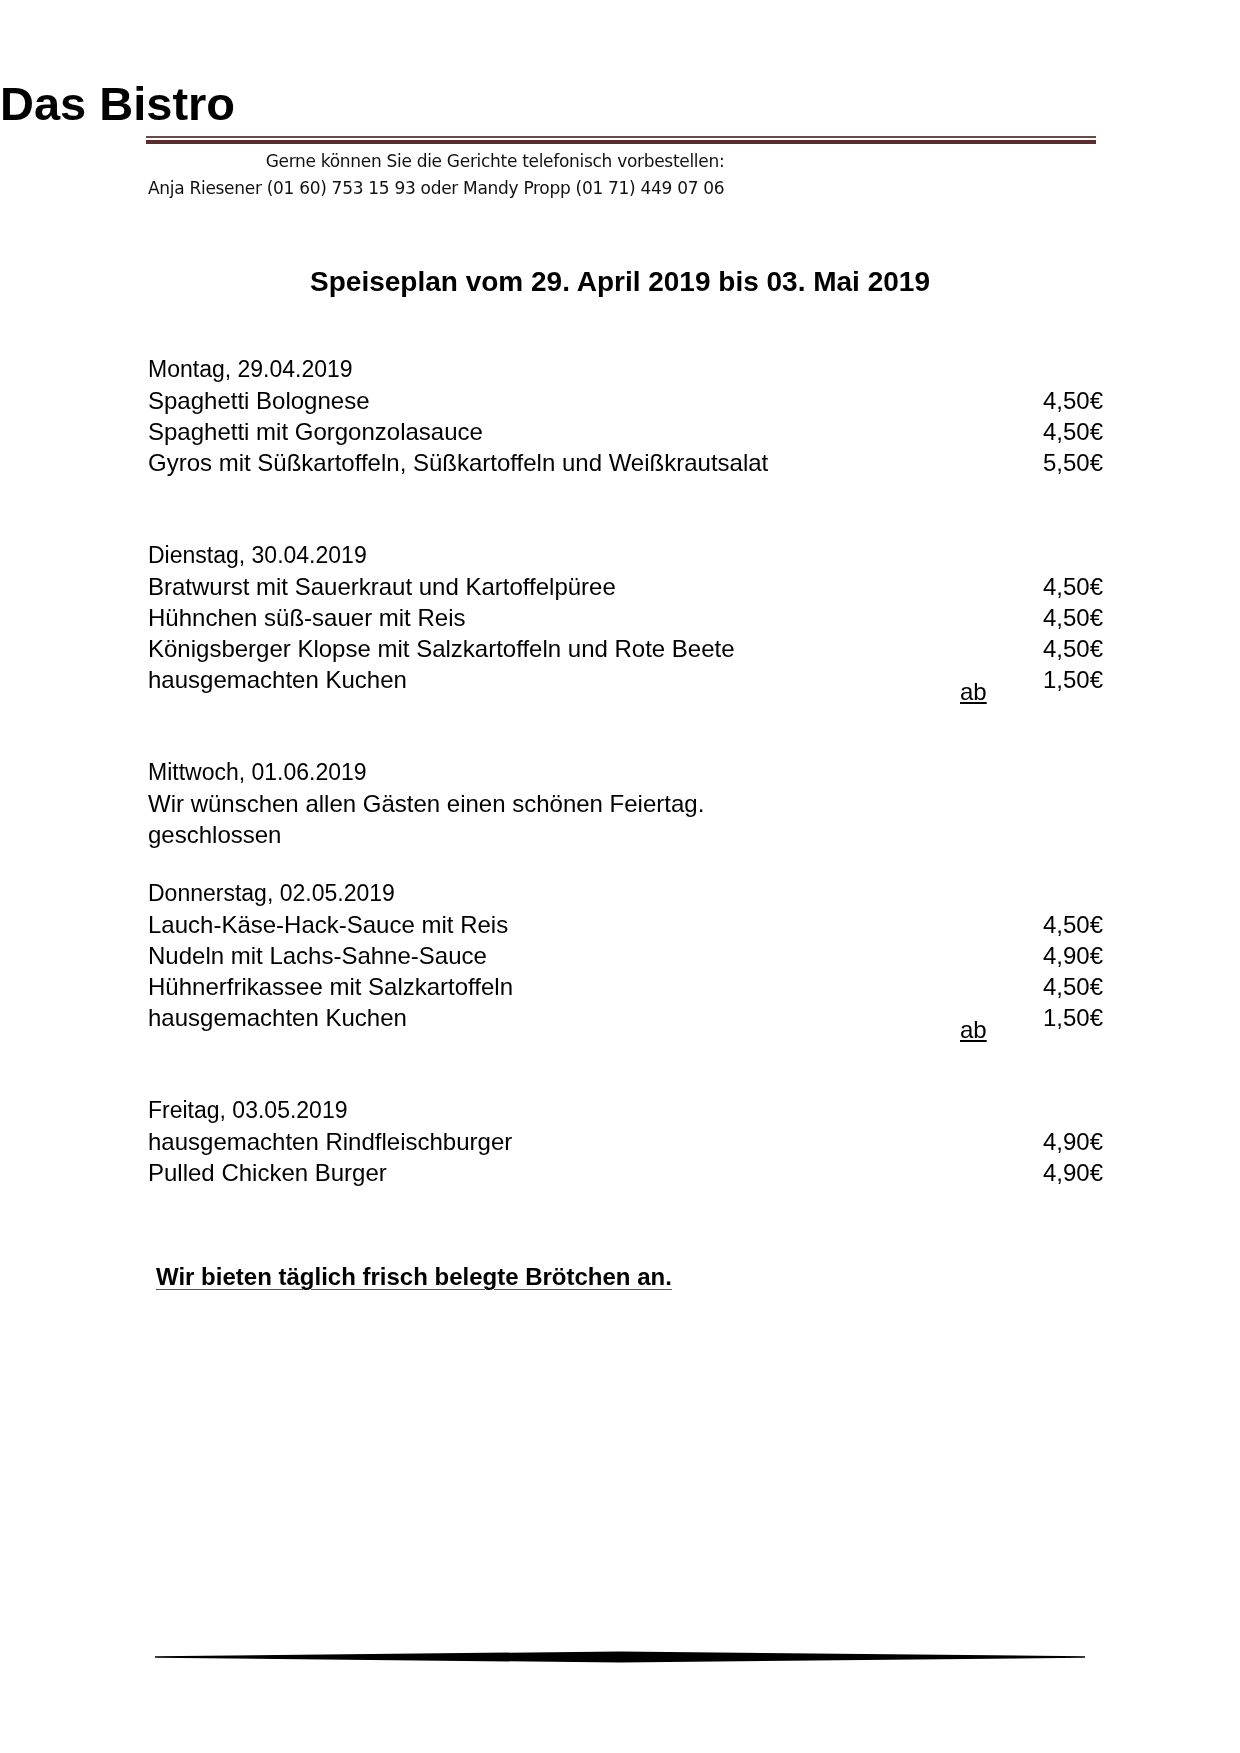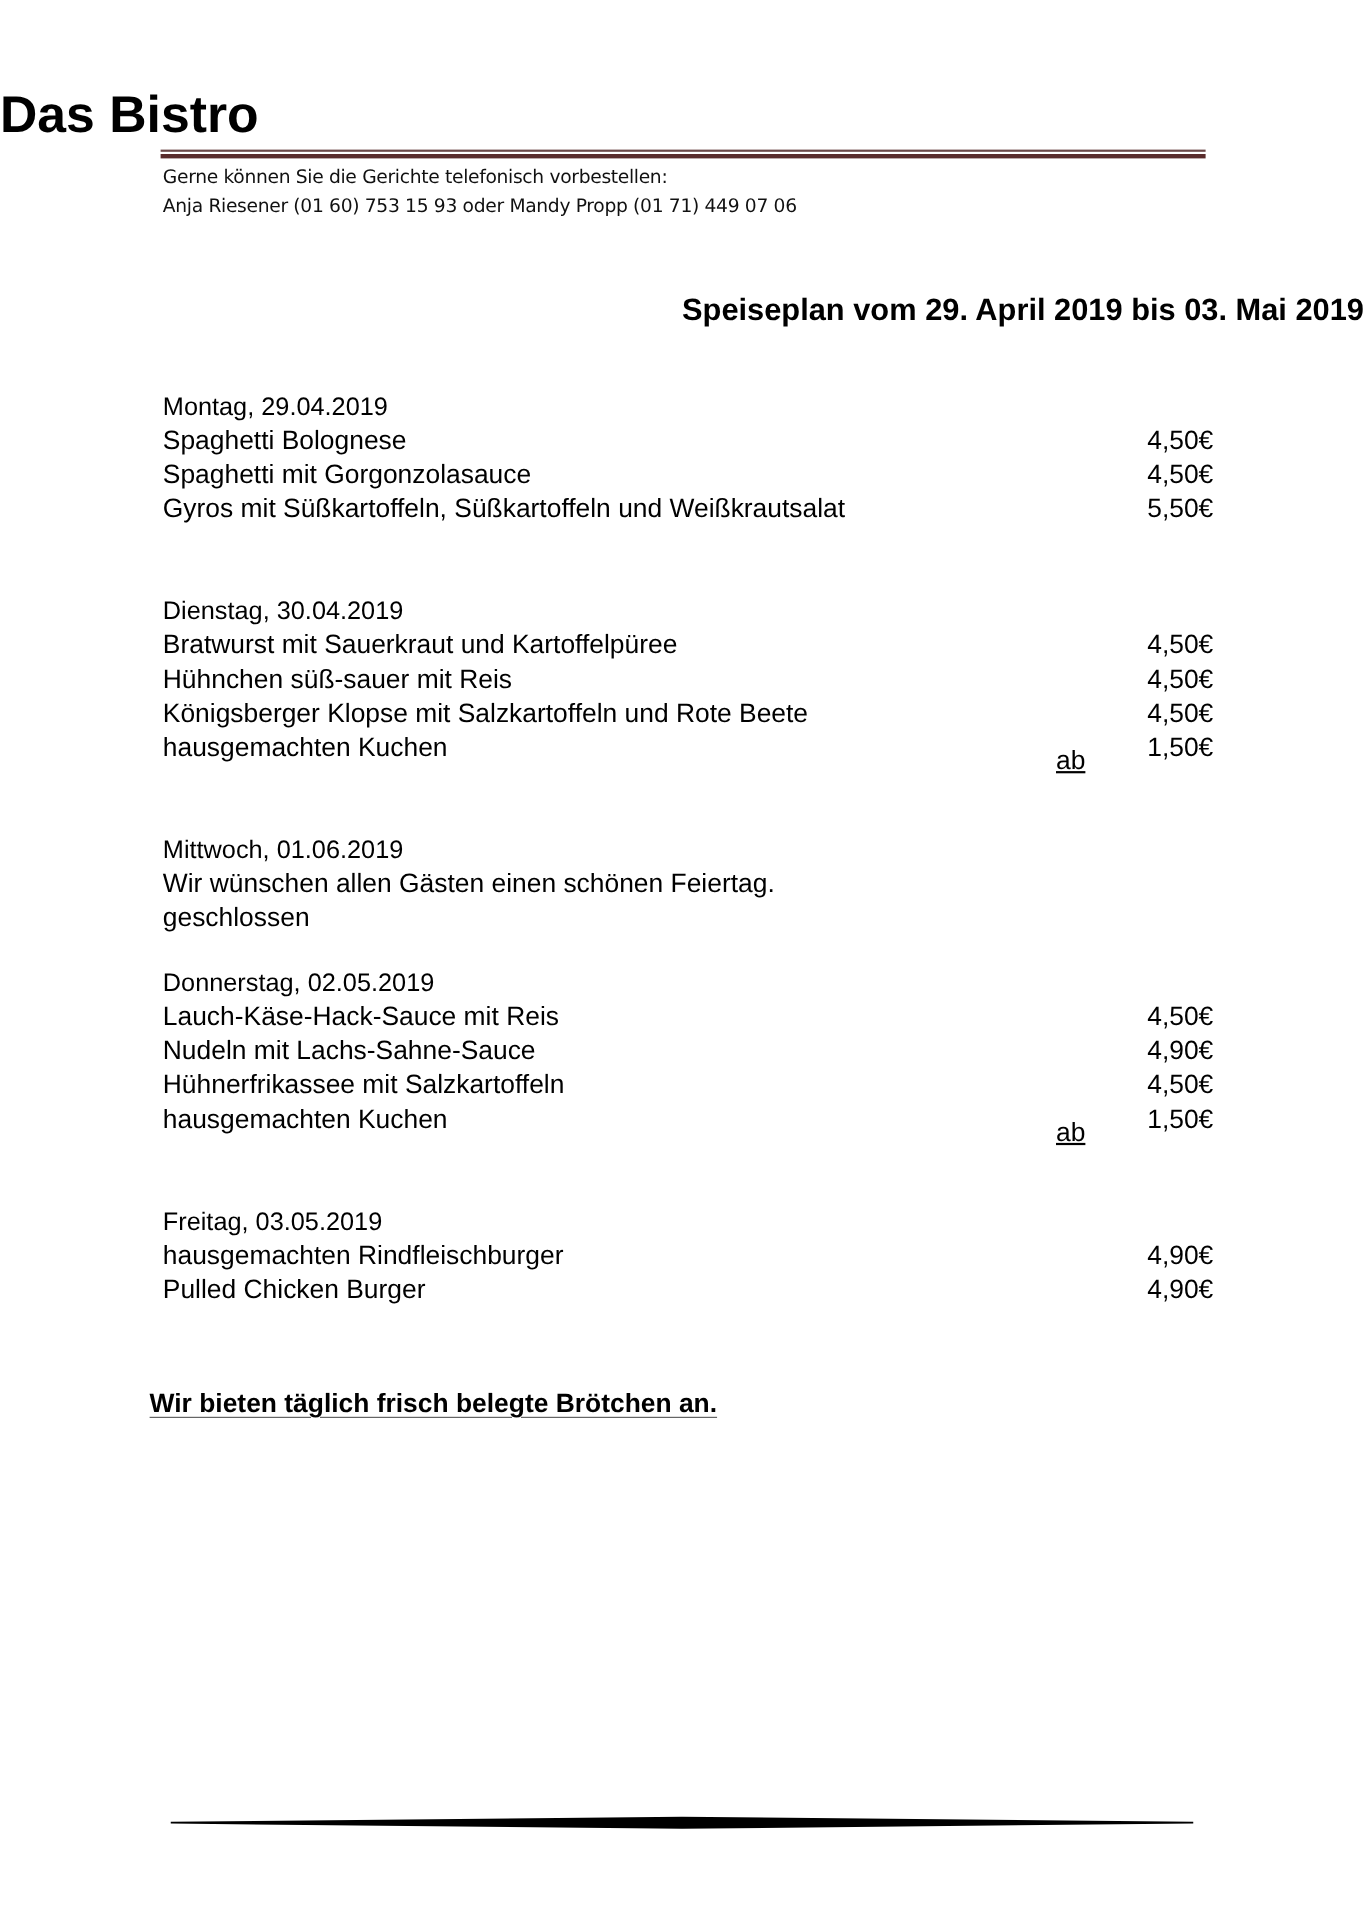--- a/index.html
+++ b/index.html
@@ -54,28 +54,29 @@
     }
     .contact {
       position: absolute;
       left: 148px;
       top: 148px;
       font-family: "DejaVu Sans", sans-serif;
       font-size: 17px;
       line-height: 27px;
       color: #111111;
       letter-spacing: -0.3px;
+      text-align: right;
     }
     .contact div { white-space: nowrap; }
     .plan-title {
       position: absolute;
       left: 0;
       width: 1240px;
       top: 264px;
-      text-align: right;
+      text-align: center;
       font-weight: bold;
       font-size: 28px;
       line-height: 36px;
     }
     .menu {
       position: absolute;
       left: 148px;
       width: 955px;
       top: 354px;
     }
@@ -101,21 +102,21 @@
     .note-line {
       font-size: 24px;
       line-height: 31px;
       height: 31px;
       white-space: nowrap;
     }
     .gap-large { height: 62px; }
     .gap-small { height: 28px; }
     .footer-note {
       position: absolute;
-      left: 136px;
+      left: 156px;
       top: 1262px;
       font-weight: bold;
       font-size: 24px;
       line-height: 30px;
       text-decoration: underline;
       text-underline-offset: 4px;
       text-decoration-thickness: 1px;
       text-decoration-color: #555555;
     }
     .footer-rule {

